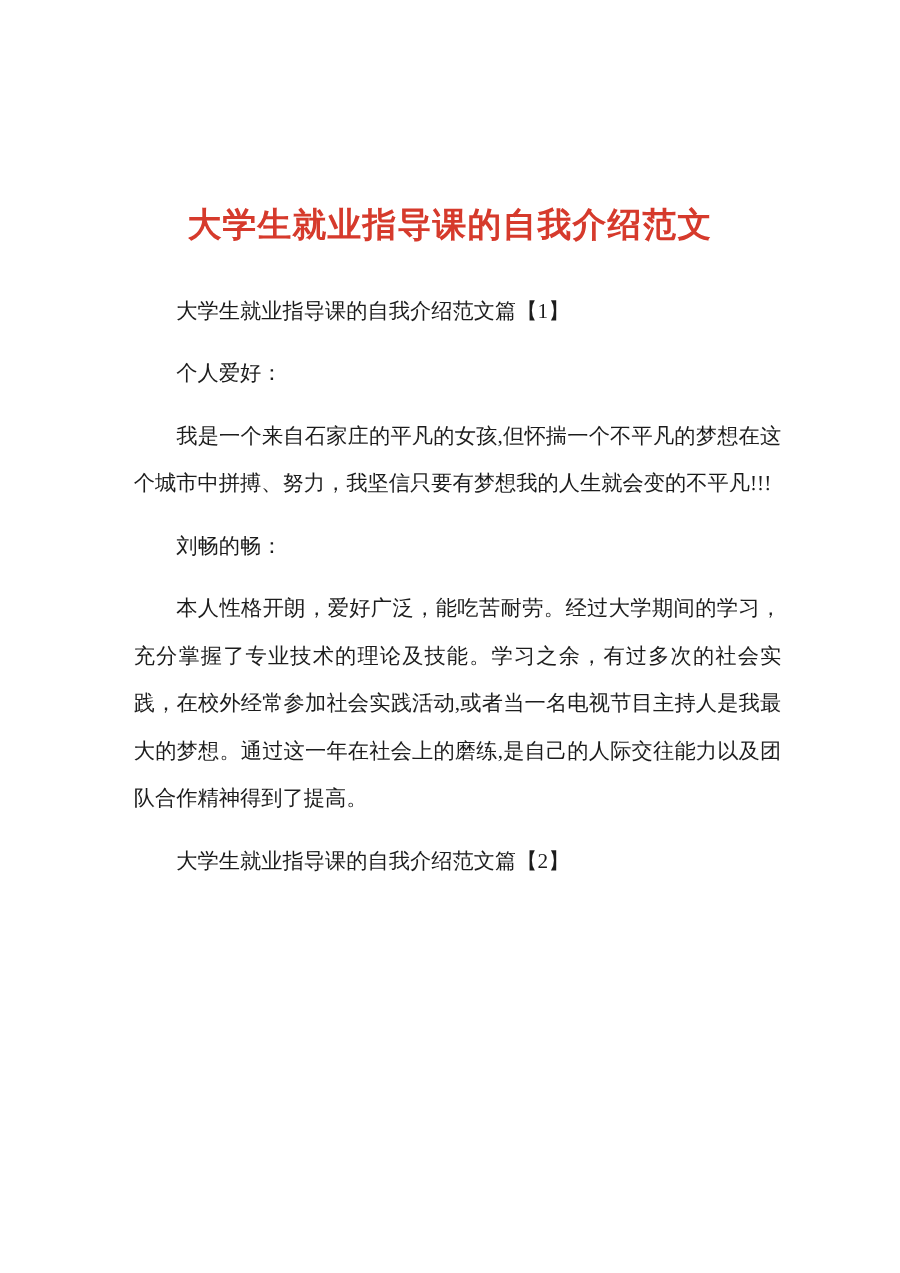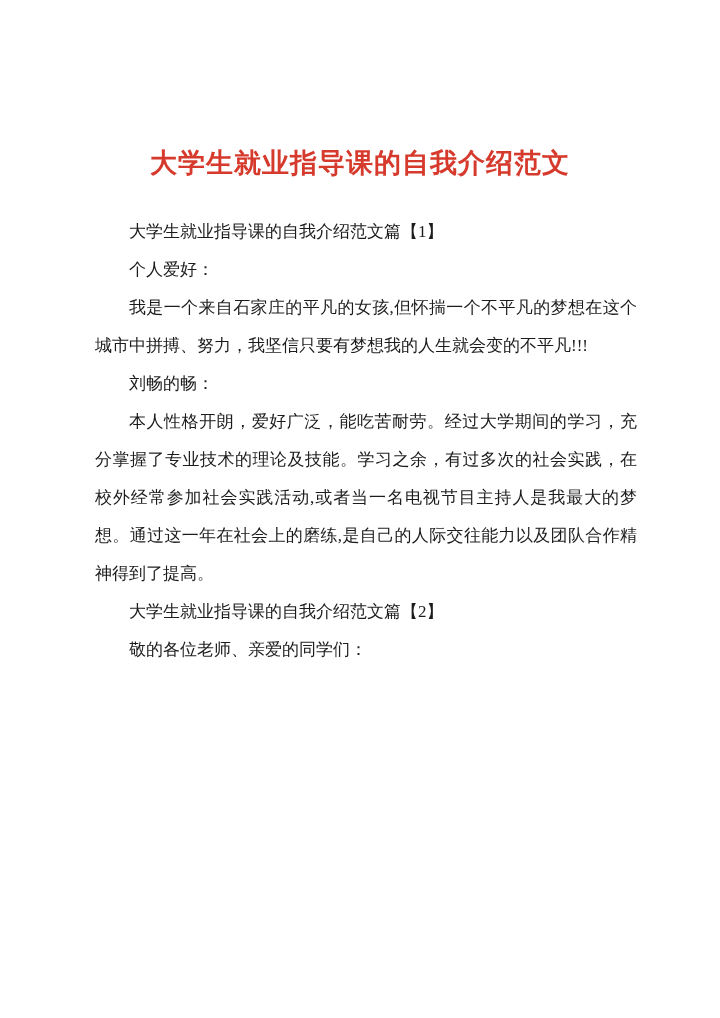--- a/index.html
+++ b/index.html
@@ -14,42 +14,42 @@
     font-family: "Liberation Serif", "DejaVu Serif", serif;
   }
   .doc-title {
     padding-top: 145px;
     text-align: center;
     font-size: 27px;
     font-weight: bold;
     line-height: 36px;
     letter-spacing: 1px;
     color: #d63a2c;
+    margin-top: 17px;
   }
   .doc-body {
     width: 542px;
     margin: 32px 83px 0 95px;
     color: #1c1c1c;
     font-size: 17px;
     line-height: 38px;
     text-align: justify;
   }
   .doc-body p {
     text-indent: 2em;
-    margin: 0;
+    margin: 12px;
   }
 </style>
 </head>
 <body>
 
 <div class="page">
   <h1 class="doc-title" style="color: rgb(214, 58, 44);">大学生就业指导课的自我介绍范文</h1>
 
   <div class="doc-body" style="color: rgb(28, 28, 28);">
     <p>大学生就业指导课的自我介绍范文篇【1】</p>
     <p>个人爱好：</p>
     <p>我是一个来自石家庄的平凡的女孩,但怀揣一个不平凡的梦想在这个城市中拼搏、努力，我坚信只要有梦想我的人生就会变的不平凡!!!</p>
     <p>刘畅的畅：</p>
     <p>本人性格开朗，爱好广泛，能吃苦耐劳。经过大学期间的学习，充分掌握了专业技术的理论及技能。学习之余，有过多次的社会实践，在校外经常参加社会实践活动,或者当一名电视节目主持人是我最大的梦想。通过这一年在社会上的磨练,是自己的人际交往能力以及团队合作精神得到了提高。</p>
     <p>大学生就业指导课的自我介绍范文篇【2】</p>
-    <p>敬的各位老师、亲爱的同学们：</p>
   </div>
 </div>
 
 </body></html>

